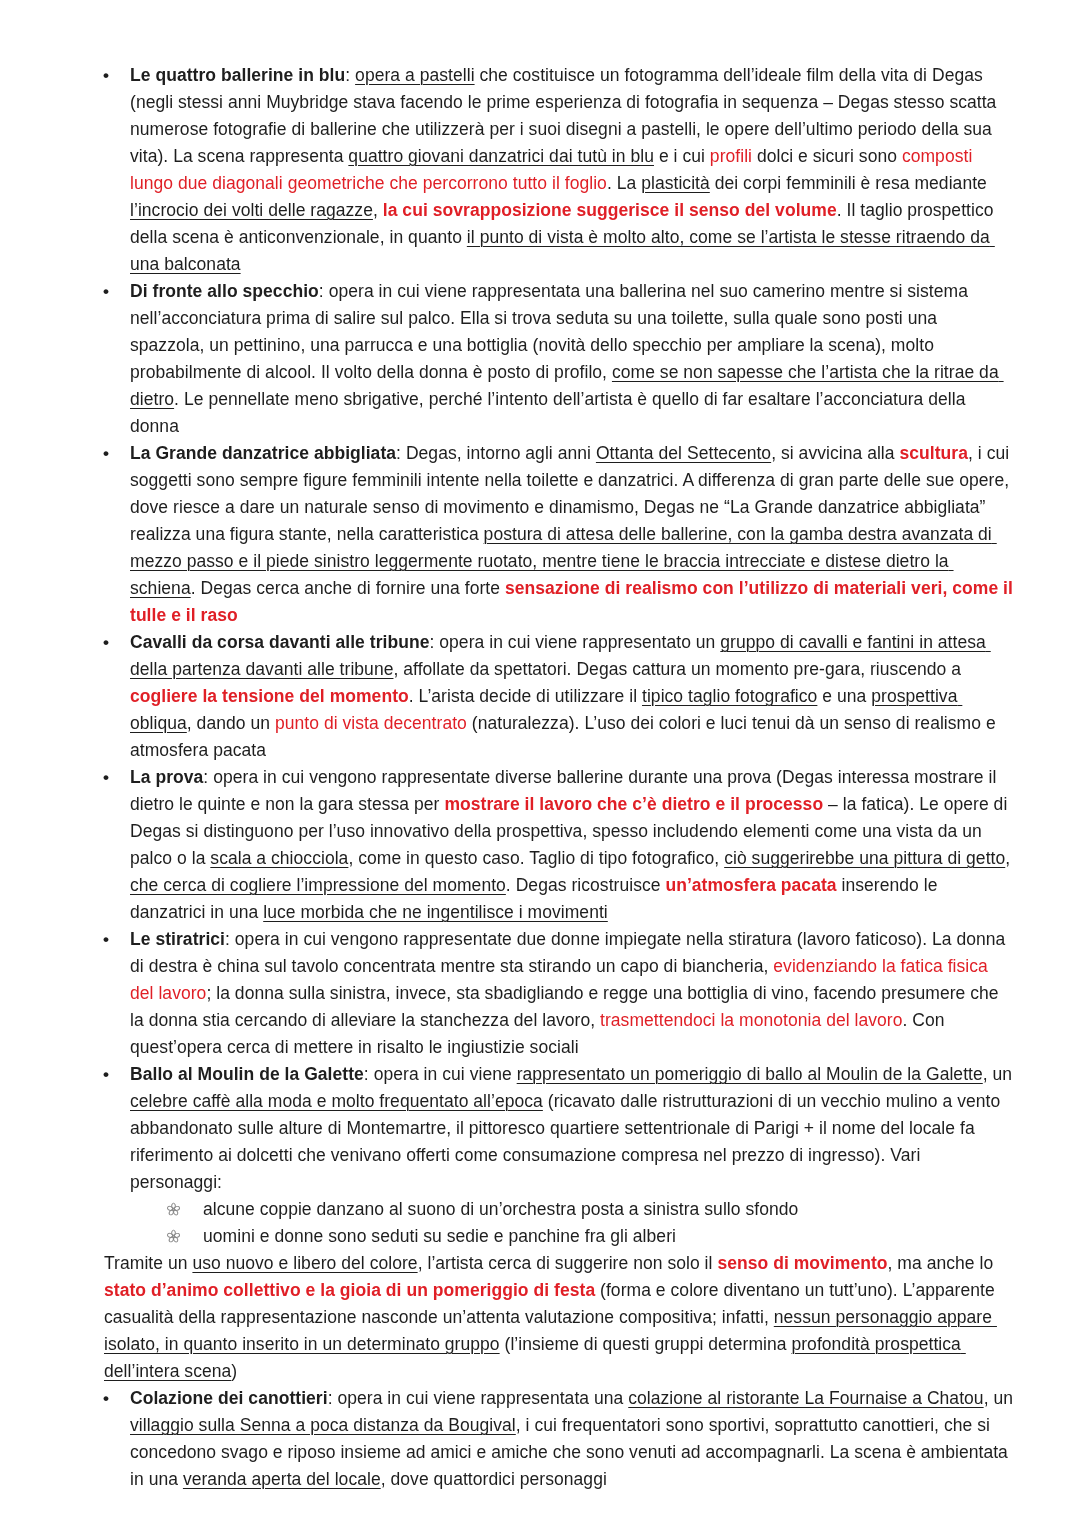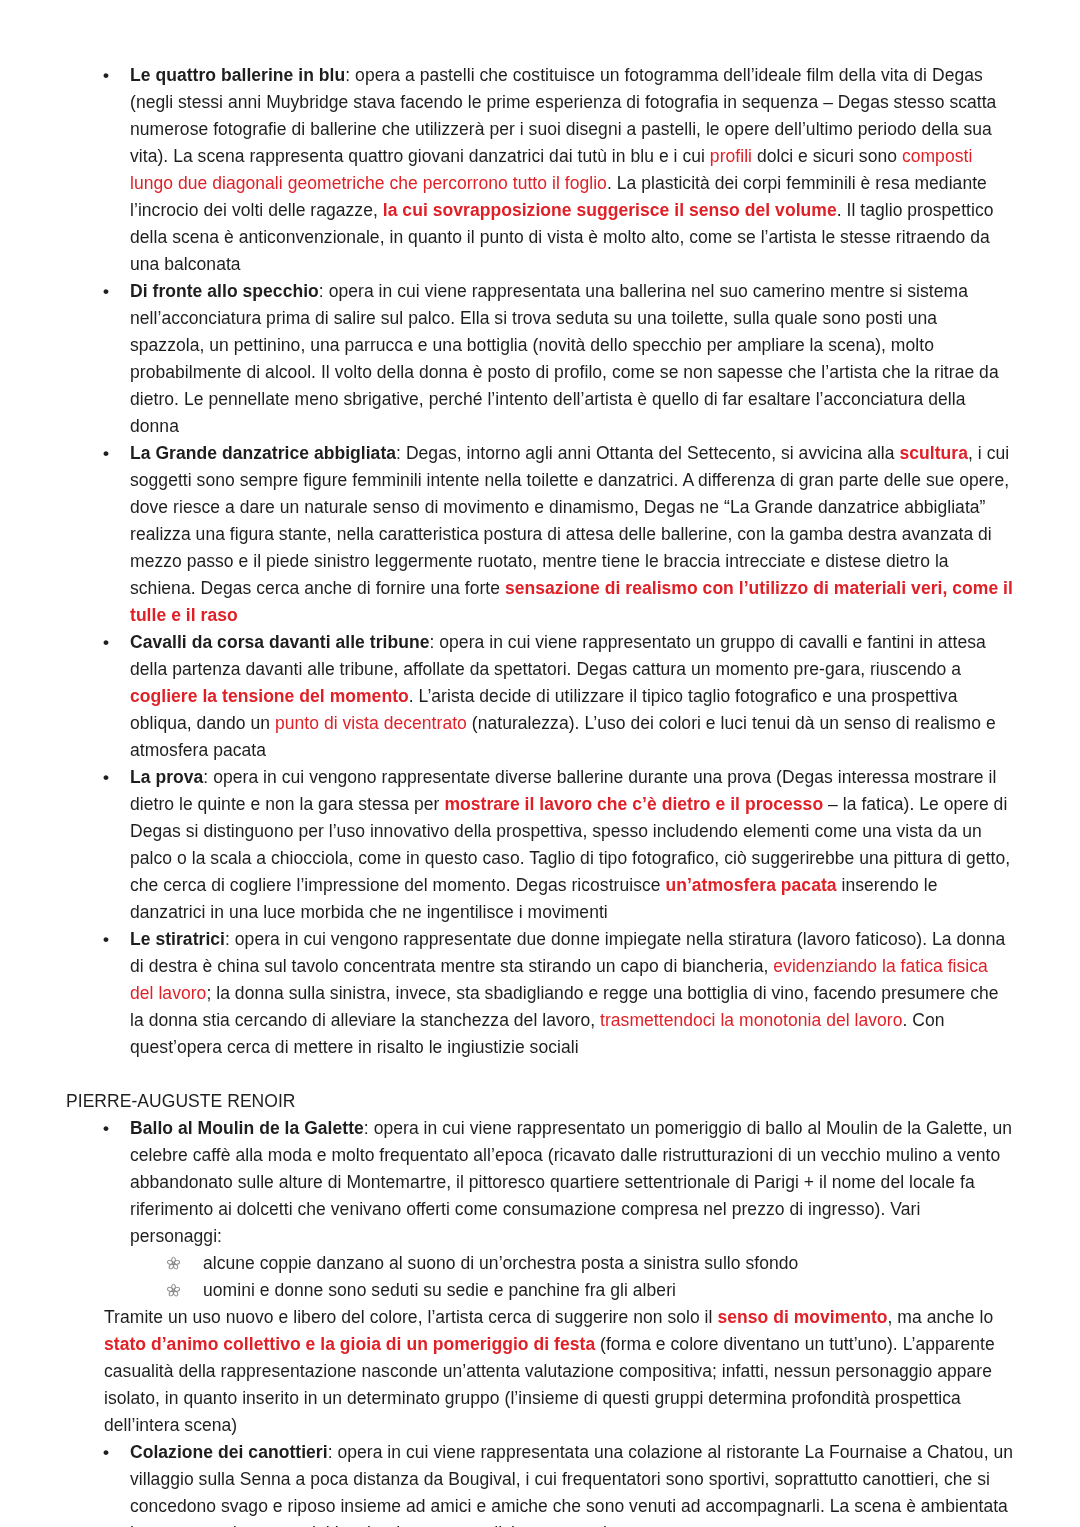--- a/index.html
+++ b/index.html
@@ -28,21 +28,21 @@
   .l2 > .marker{
     width:37px;
     margin-left:100px;
   }
   .l2 > .marker svg{margin-top:6px;display:block;}
   .cont > .txt{margin-left:38px;}
   .txt{flex:1 1 auto;min-width:0;}
   .heading{margin-top:27px;}
   .seg{white-space:pre-wrap;}
   .b{font-weight:700;}
-  .u{text-underline-offset:3px;text-decoration-thickness:1.2px;}
+  .u{text-decoration:underline;text-underline-offset:3px;text-decoration-thickness:1.2px;}
   .r{color:var(--red,#e01f26);}
 </style>
 </head>
 <body>
 
 <div class="page">
   <div id="doc">
       <div class="li l1">
         <span class="marker">•</span>
         <div class="txt"><span class="seg b">Le quattro ballerine in blu</span><span class="seg ">: </span><span class="seg u">opera a pastelli</span><span class="seg "> che costituisce un fotogramma dell’ideale film della vita di Degas (negli stessi anni Muybridge stava facendo le prime esperienza di fotografia in sequenza – Degas stesso scatta numerose fotografie di ballerine che utilizzerà per i suoi disegni a pastelli, le opere dell’ultimo periodo della sua vita). La scena rappresenta </span><span class="seg u">quattro giovani danzatrici dai tutù in blu</span><span class="seg "> e i cui </span><span class="seg r">profili</span><span class="seg "> dolci e sicuri sono </span><span class="seg r">composti lungo due diagonali geometriche che percorrono tutto il foglio</span><span class="seg ">. La </span><span class="seg u">plasticità</span><span class="seg "> dei corpi femminili è resa mediante </span><span class="seg u">l’incrocio dei volti delle ragazze</span><span class="seg ">, </span><span class="seg r b">la cui sovrapposizione suggerisce il senso del volume</span><span class="seg ">. Il taglio prospettico della scena è anticonvenzionale, in quanto </span><span class="seg u">il punto di vista è molto alto, come se l’artista le stesse ritraendo da una balconata</span></div>
@@ -60,21 +60,20 @@
         <div class="txt"><span class="seg b">Cavalli da corsa davanti alle tribune</span><span class="seg ">: opera in cui viene rappresentato un </span><span class="seg u">gruppo di cavalli e fantini in attesa della partenza davanti alle tribune</span><span class="seg ">, affollate da spettatori. Degas cattura un momento pre-gara, riuscendo a </span><span class="seg r b">cogliere la tensione del momento</span><span class="seg ">. L’arista decide di utilizzare il </span><span class="seg u">tipico taglio fotografico</span><span class="seg "> e una </span><span class="seg u">prospettiva obliqua</span><span class="seg ">, dando un </span><span class="seg r">punto di vista decentrato</span><span class="seg "> (naturalezza). L’uso dei colori e luci tenui dà un senso di realismo e atmosfera pacata</span></div>
       </div>
       <div class="li l1">
         <span class="marker">•</span>
         <div class="txt"><span class="seg b">La prova</span><span class="seg ">: opera in cui vengono rappresentate diverse ballerine durante una prova (Degas interessa mostrare il dietro le quinte e non la gara stessa per </span><span class="seg r b">mostrare il lavoro che c’è dietro e il processo</span><span class="seg "> – la fatica). Le opere di Degas si distinguono per l’uso innovativo della prospettiva, spesso includendo elementi come una vista da un palco o la </span><span class="seg u">scala a chiocciola</span><span class="seg ">, come in questo caso. Taglio di tipo fotografico, </span><span class="seg u">ciò suggerirebbe una pittura di getto</span><span class="seg ">, </span><span class="seg u">che cerca di cogliere l’impressione del momento</span><span class="seg ">. Degas ricostruisce </span><span class="seg r b">un’atmosfera pacata</span><span class="seg "> inserendo le danzatrici in una </span><span class="seg u">luce morbida che ne ingentilisce i movimenti</span></div>
       </div>
       <div class="li l1">
         <span class="marker">•</span>
         <div class="txt"><span class="seg b">Le stiratrici</span><span class="seg ">: opera in cui vengono rappresentate due donne impiegate nella stiratura (lavoro faticoso). La donna di destra è china sul tavolo concentrata mentre sta stirando un capo di biancheria, </span><span class="seg r">evidenziando la fatica fisica del lavoro</span><span class="seg ">; la donna sulla sinistra, invece, sta sbadigliando e regge una bottiglia di vino, facendo presumere che la donna stia cercando di alleviare la stanchezza del lavoro, </span><span class="seg r">trasmettendoci la monotonia del lavoro</span><span class="seg ">. Con quest’opera cerca di mettere in risalto le ingiustizie sociali</span></div>
       </div>
-      <div class="heading"><span class="seg u">PIERRE-AUGUSTE RENOIR</span></div>
       <div class="li l1">
         <span class="marker">•</span>
         <div class="txt"><span class="seg b">Ballo al Moulin de la Galette</span><span class="seg ">: opera in cui viene </span><span class="seg u">rappresentato un pomeriggio di ballo al Moulin de la Galette</span><span class="seg ">, un </span><span class="seg u">celebre caffè alla moda e molto frequentato all’epoca</span><span class="seg "> (ricavato dalle ristrutturazioni di un vecchio mulino a vento abbandonato sulle alture di Montemartre, il pittoresco quartiere settentrionale di Parigi + il nome del locale fa riferimento ai dolcetti che venivano offerti come consumazione compresa nel prezzo di ingresso). Vari personaggi:</span></div>
       </div>
       <div class="li l2">
         <span class="marker">
           <svg viewBox="0 0 24 24" width="15" height="15" aria-hidden="true">
             <g fill="none" stroke="#8a8a8a" stroke-width="1.6">
               <ellipse cx="12" cy="6.4" rx="3" ry="4.4"></ellipse>
               <ellipse cx="12" cy="6.4" rx="3" ry="4.4" transform="rotate(72 12 12)"></ellipse>

